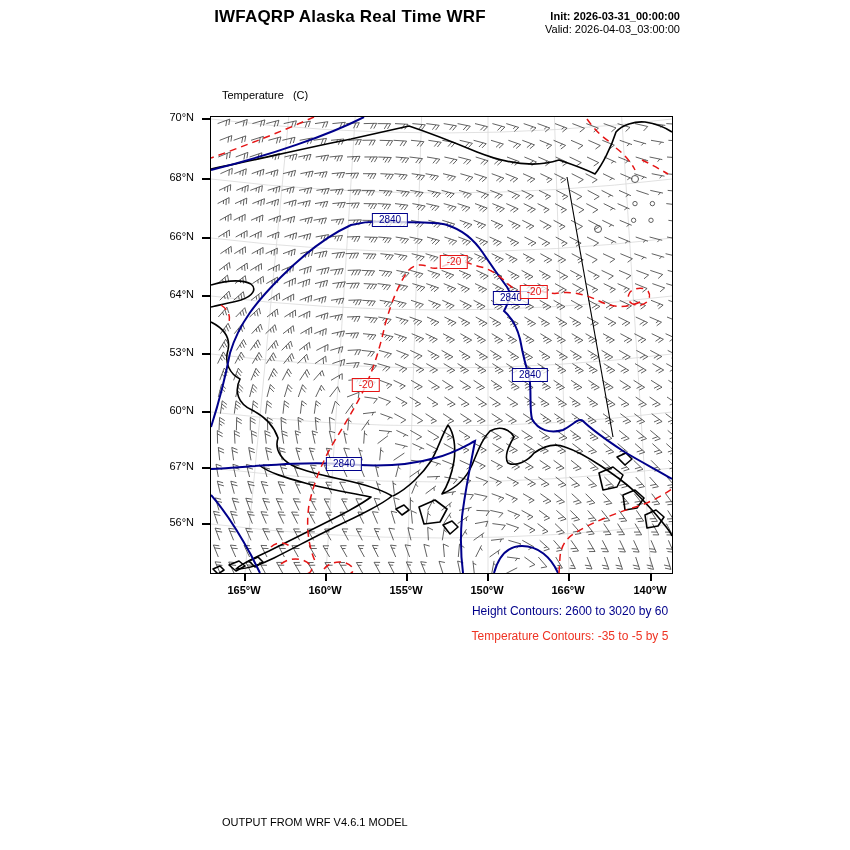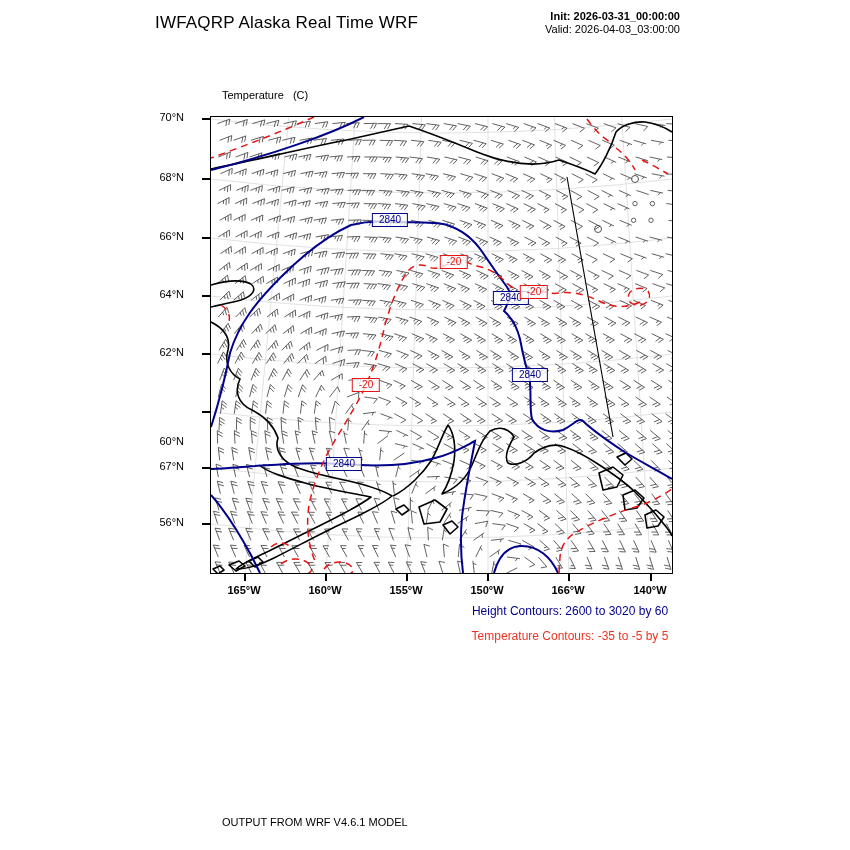--- a/index.html
+++ b/index.html
@@ -1,28 +1,28 @@
 <!DOCTYPE html>
 <html><head>
 <meta charset="utf-8">
 <style>
   html,body{margin:0;padding:0;background:#fff;}
   .page{position:relative;width:850px;height:850px;background:#fff;overflow:hidden;
         font-family:"Liberation Sans", sans-serif;color:#000;}
-  .title{position:absolute;left:155px;top:13px;width:390px;text-align:left;
-         font-size:17px;font-weight:normal;letter-spacing:.2px;}
+  .title{position:absolute;left:155px;top:7px;width:390px;text-align:center;
+         font-size:17px;font-weight:bold;letter-spacing:.2px;}
   .meta{position:absolute;right:170px;top:10px;text-align:right;font-size:11px;line-height:13px;}
   .meta .init{font-weight:bold;}
   .legend{position:absolute;left:222px;top:62px;font-size:11px;line-height:13.5px;white-space:pre;}
   .map-frame{position:absolute;left:210px;top:116px;width:461px;height:456px;
              border:1.5px solid #000;box-sizing:content-box;background:#fff;}
   .map-frame svg{position:absolute;left:0;top:0;}
   .tick-y{position:absolute;width:8px;height:1.5px;background:#000;left:202px;}
   .tick-x{position:absolute;width:1.5px;height:8px;background:#000;top:573px;}
-  .ylab{position:absolute;width:46px;text-align:right;font-size:11px;left:138px;}
+  .ylab{position:absolute;width:46px;text-align:right;font-size:11px;left:148px;}
   .xlab{position:absolute;width:56px;text-align:center;font-size:11px;top:584px;font-weight:bold;}
   .contour-label{position:absolute;transform:translate(-50%,-50%);font-size:10px;
                  padding:0 6px;border:1px solid;background:rgba(255,255,255,.78);
                  line-height:12px;white-space:nowrap;}
   .cap{position:absolute;left:395px;width:350px;text-align:center;font-size:12px;}
   .footer{position:absolute;left:222px;font-size:11px;line-height:13px;}
 </style>
 </head>
 <body>
 <div class="page">
@@ -945,23 +945,23 @@
   <div id="axis-layer">
       <div class="tick-y" style="top: 118px;"></div>
       <div class="ylab" style="top: 111px;">70°N</div>
       <div class="tick-y" style="top: 178px;"></div>
       <div class="ylab" style="top: 171px;">68°N</div>
       <div class="tick-y" style="top: 237px;"></div>
       <div class="ylab" style="top: 230px;">66°N</div>
       <div class="tick-y" style="top: 295px;"></div>
       <div class="ylab" style="top: 288px;">64°N</div>
       <div class="tick-y" style="top: 353px;"></div>
-      <div class="ylab" style="top: 346px;">62°N</div>
+      <div class="ylab" style="top: 346px;">53°N</div>
       <div class="tick-y" style="top: 411px;"></div>
-      <div class="ylab" style="top: 404px; margin-top: 31px;">60°N</div>
+      <div class="ylab" style="top: 404px;">60°N</div>
       <div class="tick-y" style="top: 467px;"></div>
       <div class="ylab" style="top: 460px;">67°N</div>
       <div class="tick-y" style="top: 523px;"></div>
       <div class="ylab" style="top: 516px;">56°N</div>
       <div class="tick-x" style="left: 244px;"></div>
       <div class="xlab" style="left: 216px;">165°W</div>
       <div class="tick-x" style="left: 325px;"></div>
       <div class="xlab" style="left: 297px;">160°W</div>
       <div class="tick-x" style="left: 406px;"></div>
       <div class="xlab" style="left: 378px;">155°W</div>

